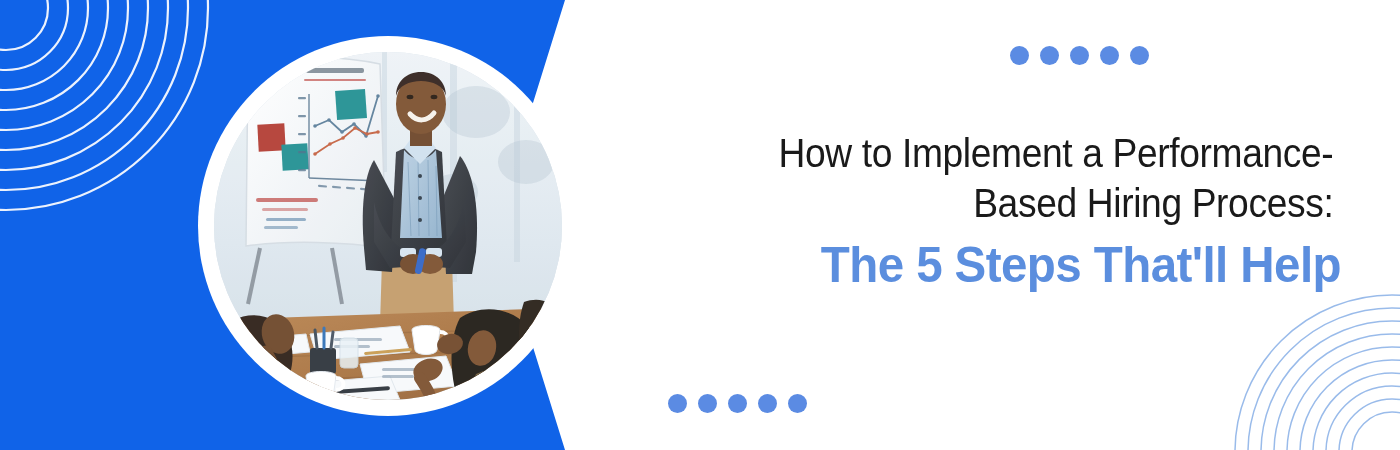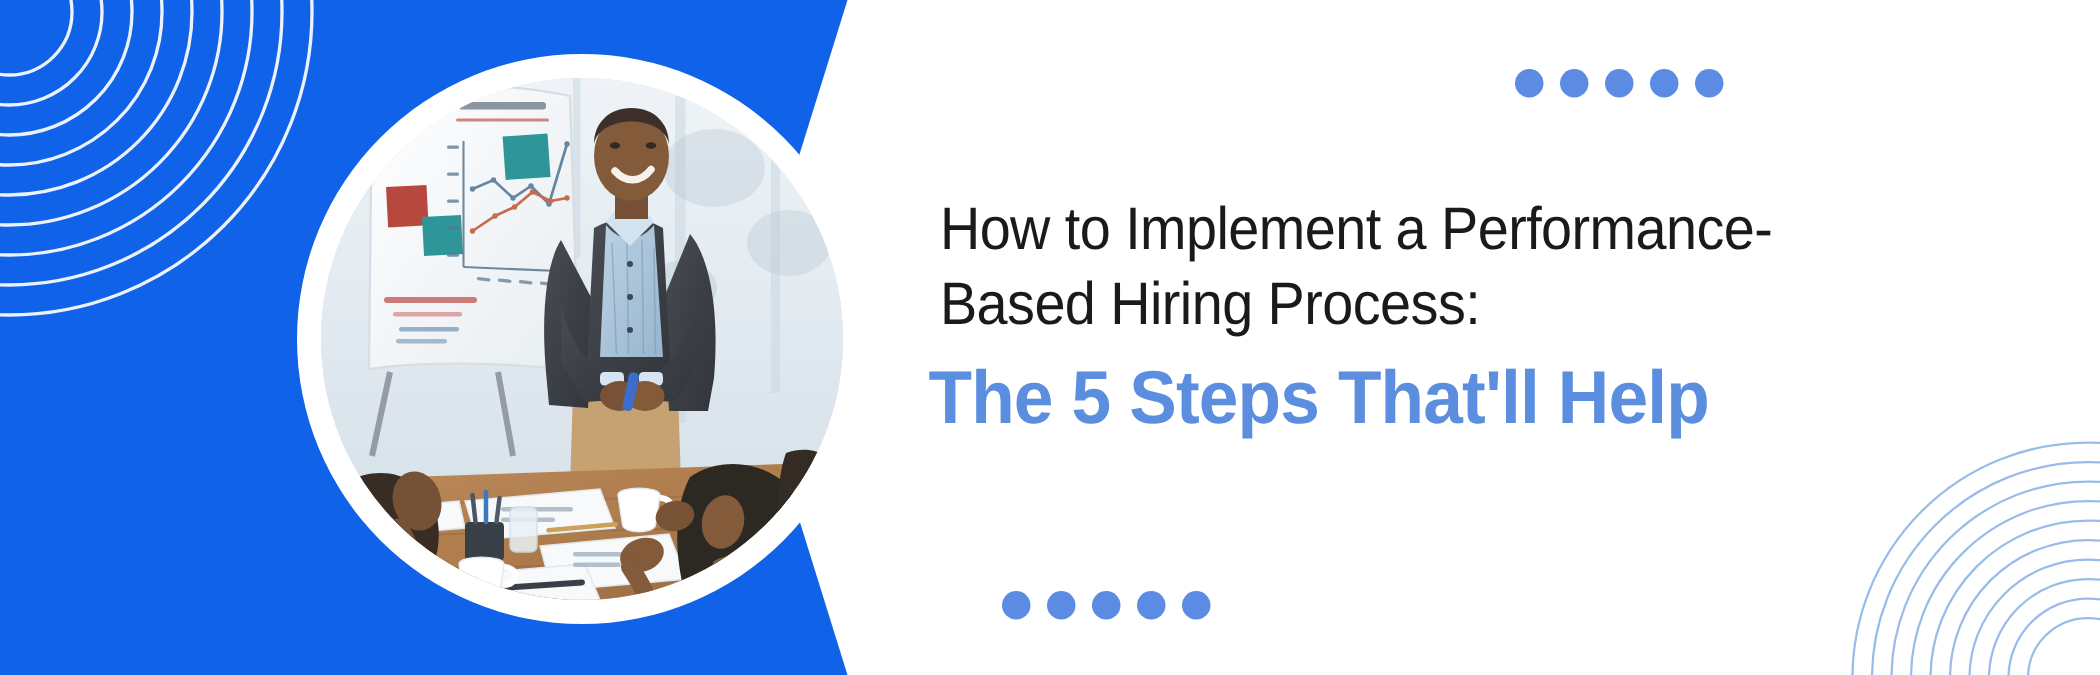--- a/index.html
+++ b/index.html
@@ -39,21 +39,21 @@
     overflow:hidden;
     background:#d9e2ea;
   }
   .photo-art { position:absolute; inset:0; }
 
   
   .text-block {
     position:absolute;
     left:600px; top:128px;
     width:760px;
-    text-align:left;
+    text-align:right;
     z-index:6;
   }
   .title-main {
     font-family:"Liberation Sans", sans-serif;
     font-size:40px;
     line-height:50px;
     font-weight:400;
     color:#1a1a1a;
     letter-spacing:-0.4px;
     transform:scaleX(0.93);

